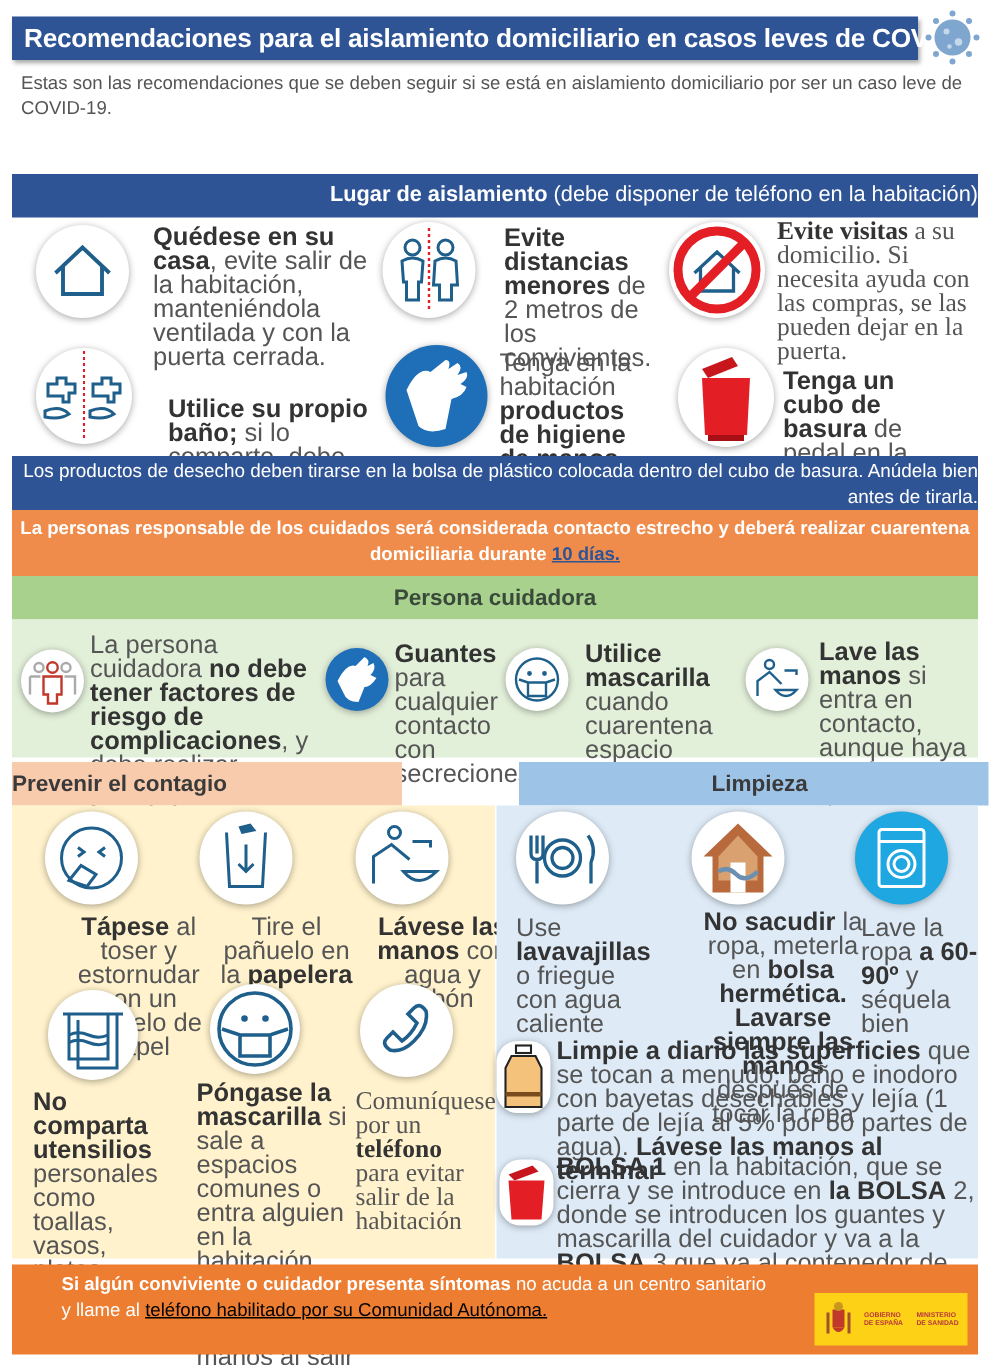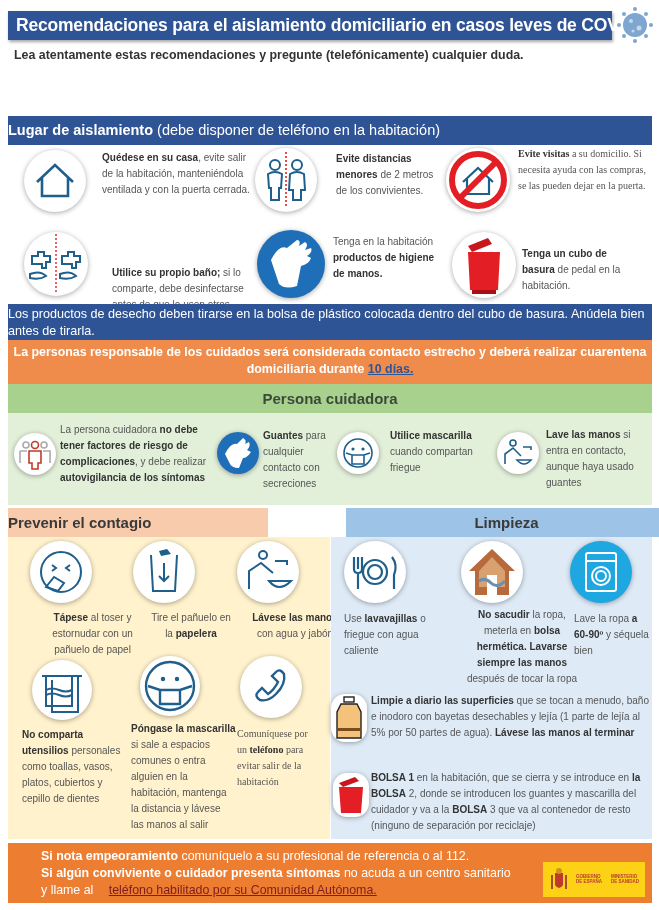--- a/index.html
+++ b/index.html
@@ -7,27 +7,27 @@
   body { font-family: "Liberation Sans", "DejaVu Sans", sans-serif; color: #404040; position: relative; }
 
   .title-bar { position: absolute; left: 8px; top: 11px; width: 604px; height: 29px; background: #2f5496;
     color: #fff; font-size: 17.5px; font-weight: bold; line-height: 29px; padding-left: 8px;
     box-shadow: 1px 2px 3px rgba(0,0,0,0.35); white-space: nowrap; letter-spacing: -0.2px; }
   .virus { position: absolute; left: 613px; top: 4px; width: 42px; height: 42px; }
 
   .intro { position: absolute; left: 14px; top: 47px; width: 640px; font-size: 12.4px; line-height: 17px; color: #555; }
   .intro .bold { font-weight: bold; color: #333; }
 
-  .band { position: absolute; left: 8px; width: 644px; text-align: left; }
+  .band { position: absolute; left: 8px; width: 644px; text-align: right; }
   .band-blue { background: #2f5496; color: #fff; }
   .lugar { top: 116px; height: 29px; line-height: 29px; font-size: 14.5px; }
   .lugar .strong { font-weight: bold; }
   .circle { position: absolute; border-radius: 50%; background: #fff; box-shadow: 0 1px 5px rgba(0,0,0,0.35); overflow: hidden; }
   .circle svg { width: 100%; height: 100%; display: block; }
-  .txt { position: absolute; font-size: 10px; line-height: 16px; color: #555; }
+  .txt { position: absolute; font-size: 17px; line-height: 16px; color: #555; }
   .txt .b { font-weight: bold; color: #333; }
 
   .residuos { top: 304px; height: 36px; font-size: 12.6px; line-height: 17px; padding-top: 2px; }
   .naranja { position: absolute; left: 8px; top: 340px; width: 644px; height: 44px; background: #f08c4b; color: #fff;
     font-weight: bold; font-size: 12.4px; line-height: 17px; text-align: center; padding-top: 4px; }
   .naranja .link { color: #2f5496; text-decoration: underline; }
 
   .cuid-head { position: absolute; left: 8px; top: 384px; width: 644px; height: 29px; background: #a9d18e; color: #3a4a3a;
     font-weight: bold; font-size: 15px; text-align: center; line-height: 29px; }
   .cuid-body { position: absolute; left: 8px; top: 413px; width: 644px; height: 92px; background: #e2efd9; }
@@ -37,21 +37,21 @@
   .prev-body { position: absolute; left: 8px; top: 537px; width: 322px; height: 302px; background: #fff2cc; }
   .limp-head { position: absolute; left: 346px; top: 508px; width: 321px; height: 29px; background: #9dc3e6; color: #3a3a3a;
     font-weight: bold; font-size: 15px; text-align: center; line-height: 29px; }
   .limp-body { position: absolute; left: 331px; top: 537px; width: 321px; height: 302px; background: #deebf7; }
 
   .center { text-align: center; margin-left: 24px; }
 
   .footer { position: absolute; left: 8px; top: 843px; width: 644px; height: 60px; background: #ed7d31; color: #fff;
     font-size: 12.4px; line-height: 17px; padding: 5px 0 0 33px; }
   .footer .b { font-weight: bold; color: #fff; }
-  .footer .link { color: #7f1d1d; text-decoration: underline; margin-left: 12px; }
+  .footer .link { color: #000000; text-decoration: underline; }
   .logo { position: absolute; left: 543px; top: 862px; width: 102px; height: 35px; background: #fcd116; }
   .logo .t { position: absolute; font-size: 4.5px; line-height: 5px; color: #b83a3a; font-weight: bold; }
 </style>
 </head>
 <body>
 
 <div class="title-bar">Recomendaciones para el aislamiento domiciliario en casos leves de COVID-19</div>
 <svg class="virus" viewBox="0 0 42 42">
   <g fill="#7ea6cf">
     <circle cx="22" cy="21" r="12"></circle>
@@ -65,21 +65,21 @@
       <circle cx="11" cy="32" r="2"></circle>
   </g>
   <g fill="#c5d8ea">
       <circle cx="18" cy="17" r="2"></circle>
       <circle cx="26" cy="24" r="2.5"></circle>
       <circle cx="20" cy="27" r="1.5"></circle>
     </g>
 </svg>
 
 <div class="intro">
-  <div class="bold">Lea atentamente estas recomendaciones y pregunte (telefónicamente) cualquier duda.</div>
+  <div>Estas son las recomendaciones que se deben seguir si se está en aislamiento domiciliario por ser un caso leve de COVID-19.</div>
 </div>
 
 <div class="band band-blue lugar">
   <span class="strong">Lugar de aislamiento</span><span> (debe disponer de teléfono en la habitación)</span>
 </div>
 
 <div class="circle" style="left:24px;top:150px;width:62px;height:62px;">
   <svg viewBox="0 0 62 62">
       <path d="M13 32 L31 15 L49 32 M18 28 V46 H44 V28" fill="none" stroke="#1f5f8b" stroke-width="2.6"></path>
     </svg>
@@ -188,21 +188,21 @@
   <svg viewBox="0 0 42 42">
       <g fill="none" stroke="#1f5f8b" stroke-width="1.6">
     <circle cx="21" cy="21" r="14"></circle>
         <circle cx="16" cy="17" r="0.8" fill="#1f5f8b"></circle>
         <circle cx="26" cy="17" r="0.8" fill="#1f5f8b"></circle>
     <path d="M9 21 L15 23 H27 L33 21 M15 23 V32 H27 V23"></path>
   </g>
     </svg>
 </div>
 <div class="txt" style="left:390px;top:428px;width:110px;">
-  <span class="b">Utilice mascarilla</span><span> cuando compartan friegue</span>
+  <span class="b">Utilice mascarilla</span><span> cuando cuarentena espacio</span>
 </div>
 
 <div class="circle" style="left:497px;top:432px;width:42px;height:42px;">
   <svg viewBox="0 0 42 42">
       <g fill="none" stroke="#1f5f8b" stroke-width="1.6">
     <circle cx="16" cy="11" r="3"></circle>
         <path d="M8 32 V22 L16 16 L24 24 M26 15 H34 V18"></path>
         <path d="M20 28 Q27 36 34 28 Z"></path>
   </g>
     </svg>
@@ -348,21 +348,20 @@
   <svg viewBox="0 0 36 44">
     <path d="M6 10 L22 4 L26 8 L10 14 Z" fill="#c8161d"></path>
     <path d="M6 14 H30 L28 40 H8 Z" fill="#e31e24"></path>
   </svg>
 </div>
 <div class="txt" style="left:371px;top:770px;width:285px;">
   <span class="b">BOLSA 1</span><span> en la habitación, que se cierra y se  introduce en </span><span class="b">la BOLSA</span><span> 2, donde se introducen los guantes y mascarilla del cuidador y va a la </span><span class="b">BOLSA</span><span> 3 que va al contenedor de resto (ninguno de separación por reciclaje)</span>
 </div>
 
 <div class="footer">
-  <div><span class="b">Si nota empeoramiento</span><span> comuníquelo a su profesional de referencia o al 112.</span></div>
   <div><span class="b">Si algún conviviente o cuidador presenta síntomas</span><span> no acuda a un centro sanitario</span></div>
   <div><span>y llame al </span><span class="link">teléfono habilitado por su Comunidad Autónoma.</span></div>
 </div>
 <div class="logo">
   <svg style="position:absolute;left:7px;top:5px;width:18px;height:26px;" viewBox="0 0 18 26">
     <rect x="5" y="6" width="8" height="12" fill="#c0392b"></rect>
       <circle cx="9" cy="4" r="3" fill="#c8961d"></circle>
     <rect x="1" y="8" width="2" height="14" fill="#a0522d"></rect>
       <rect x="15" y="8" width="2" height="14" fill="#a0522d"></rect>
     <path d="M5 18 Q9 24 13 18" fill="#c0392b"></path>

